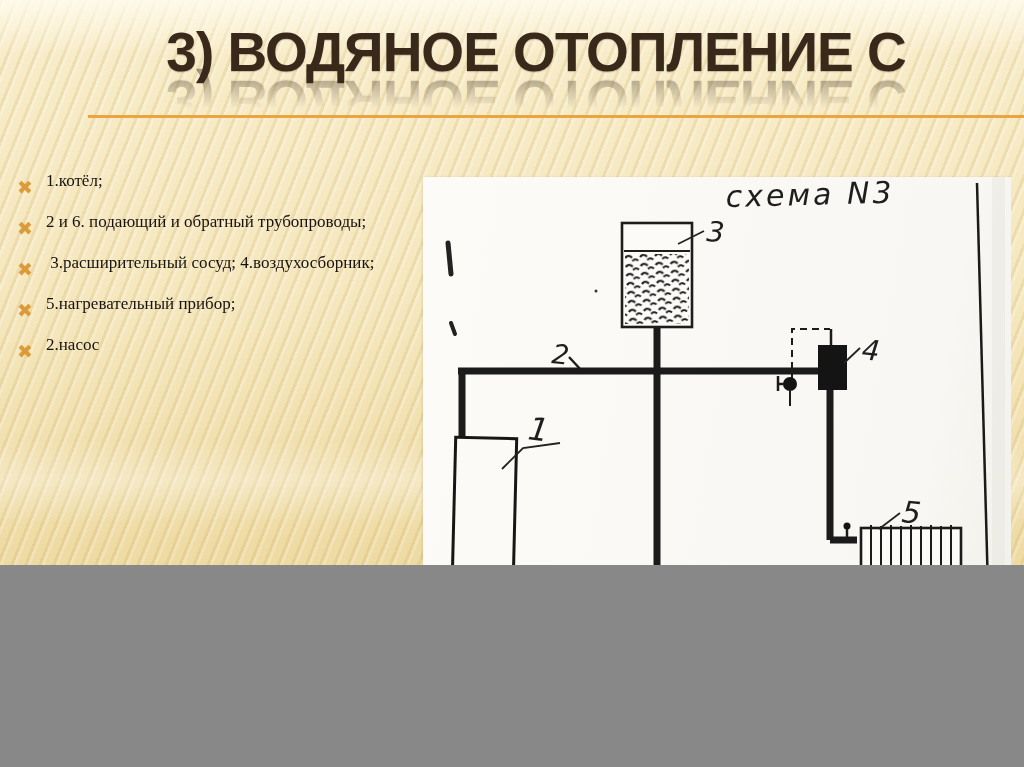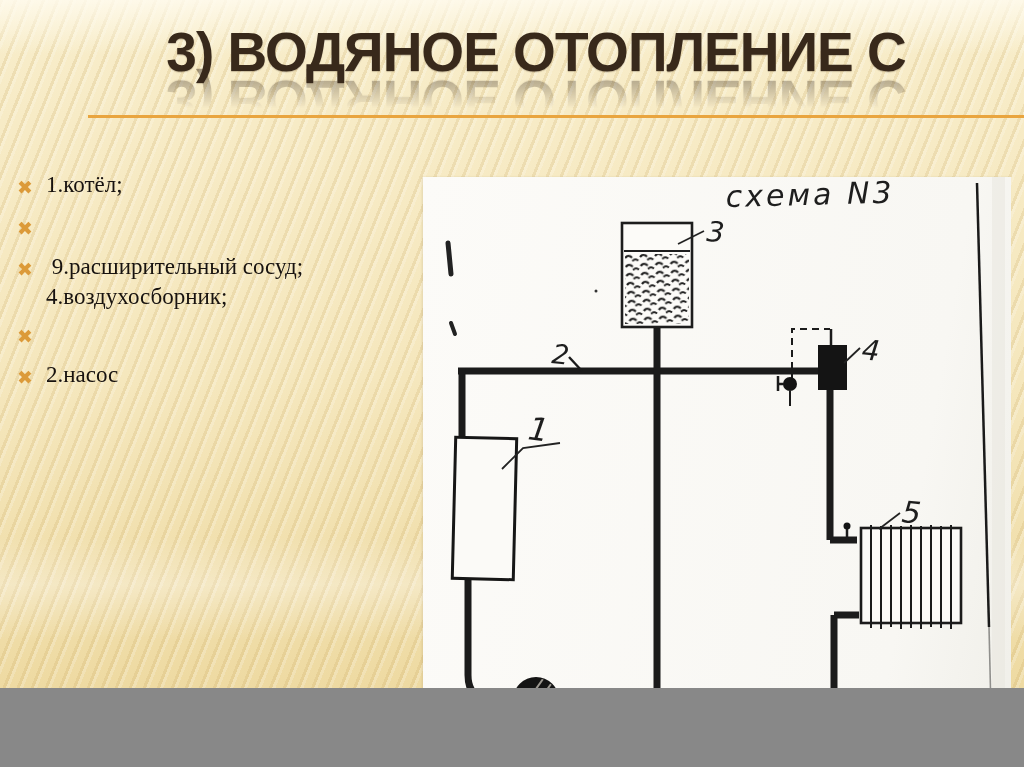--- a/index.html
+++ b/index.html
@@ -1,38 +1,38 @@
 <!DOCTYPE html>
 <html><head>
 <meta charset="utf-8">
 <style>
   html,body{margin:0;padding:0;background:#888;}
   .slide{
-    position:relative;width:1024px;height:688px;overflow:hidden;
+    position:relative;width:1024px;height:565px;overflow:hidden;
     font-family:"Liberation Sans",sans-serif;
     background:
       linear-gradient(180deg, rgba(255,251,238,.85) 0px, rgba(255,251,238,0) 55px),
       linear-gradient(180deg, rgba(255,255,255,0) 78%, rgba(255,255,255,.30) 85%, rgba(255,255,255,0) 93%),
       repeating-linear-gradient(112deg, rgba(193,158,85,.18) 0 3px, rgba(255,255,255,.20) 3px 6px, rgba(193,158,85,0) 6px 13px),
       linear-gradient(180deg,#f8edca 0%,#f5e7bd 55%,#eedaa2 100%);
   }
   .accent-line{position:absolute;top:115px;left:88px;right:0;height:3px;background:#e9a53f;z-index:1;}
   .title{position:absolute;top:22px;left:48px;right:0;text-align:center;z-index:2;
     color:#38291b;font-weight:700;}
   .tline{
     font-size:55px;line-height:1.12;letter-spacing:-1px;white-space:nowrap;
     text-shadow:0 1px 1px rgba(60,40,20,.25);
     -webkit-box-reflect: below -16px linear-gradient(rgba(0,0,0,0) 35%, rgba(0,0,0,0.45) 96%);
   }
   .legend{position:absolute;top:170px;left:4px;width:416px;z-index:2;
     font-family:"Liberation Serif",serif;color:#17120f;}
   .lrow{display:flex;align-items:flex-start;margin-bottom:6px;}
   .lbul{flex:0 0 42px;text-align:center;color:#dc9a39;font-size:19px;line-height:35px;
     font-family:"DejaVu Sans",sans-serif;font-weight:700;}
-  .ltxt{font-size:23px;line-height:1.32;white-space:pre-wrap;}
+  .ltxt{font-size:17px;line-height:1.32;white-space:pre-wrap;}
   .paper{position:absolute;left:423px;top:177px;width:588px;height:576px;
     background:linear-gradient(100deg,#fcfbf8 0%,#f8f7f3 80%,#f0efe9 100%);
     box-shadow:-1px 0 2px rgba(120,100,60,.15);}
   .paper svg{position:absolute;left:0;top:0;}
   .hand{font-family:"DejaVu Sans",sans-serif;font-style:italic;fill:#1e1e1e;}
 </style>
 </head>
 <body>
 
 <div class="slide">
@@ -43,27 +43,29 @@
     <div class="tline">3) ВОДЯНОЕ ОТОПЛЕНИЕ С</div>
   </div>
 
   <div class="legend">
     <div class="lrow">
       <span class="lbul">✖</span>
       <span class="ltxt">1.котёл;</span>
     </div>
     <div class="lrow">
       <span class="lbul">✖</span>
+      <span class="ltxt">2 и 6. подающий и обратный трубопроводы;</span>
     </div>
     <div class="lrow">
       <span class="lbul">✖</span>
-      <span class="ltxt"> 9.расширительный сосуд; 4.воздухосборник;</span>
+      <span class="ltxt"> 3.расширительный сосуд; 4.воздухосборник;</span>
     </div>
     <div class="lrow">
       <span class="lbul">✖</span>
+      <span class="ltxt">5.нагревательный прибор;</span>
     </div>
     <div class="lrow">
       <span class="lbul">✖</span>
       <span class="ltxt">2.насос</span>
     </div>
   </div>
 
   <div class="paper">
     <svg width="588" height="576" viewBox="0 0 588 576">
       <defs>

